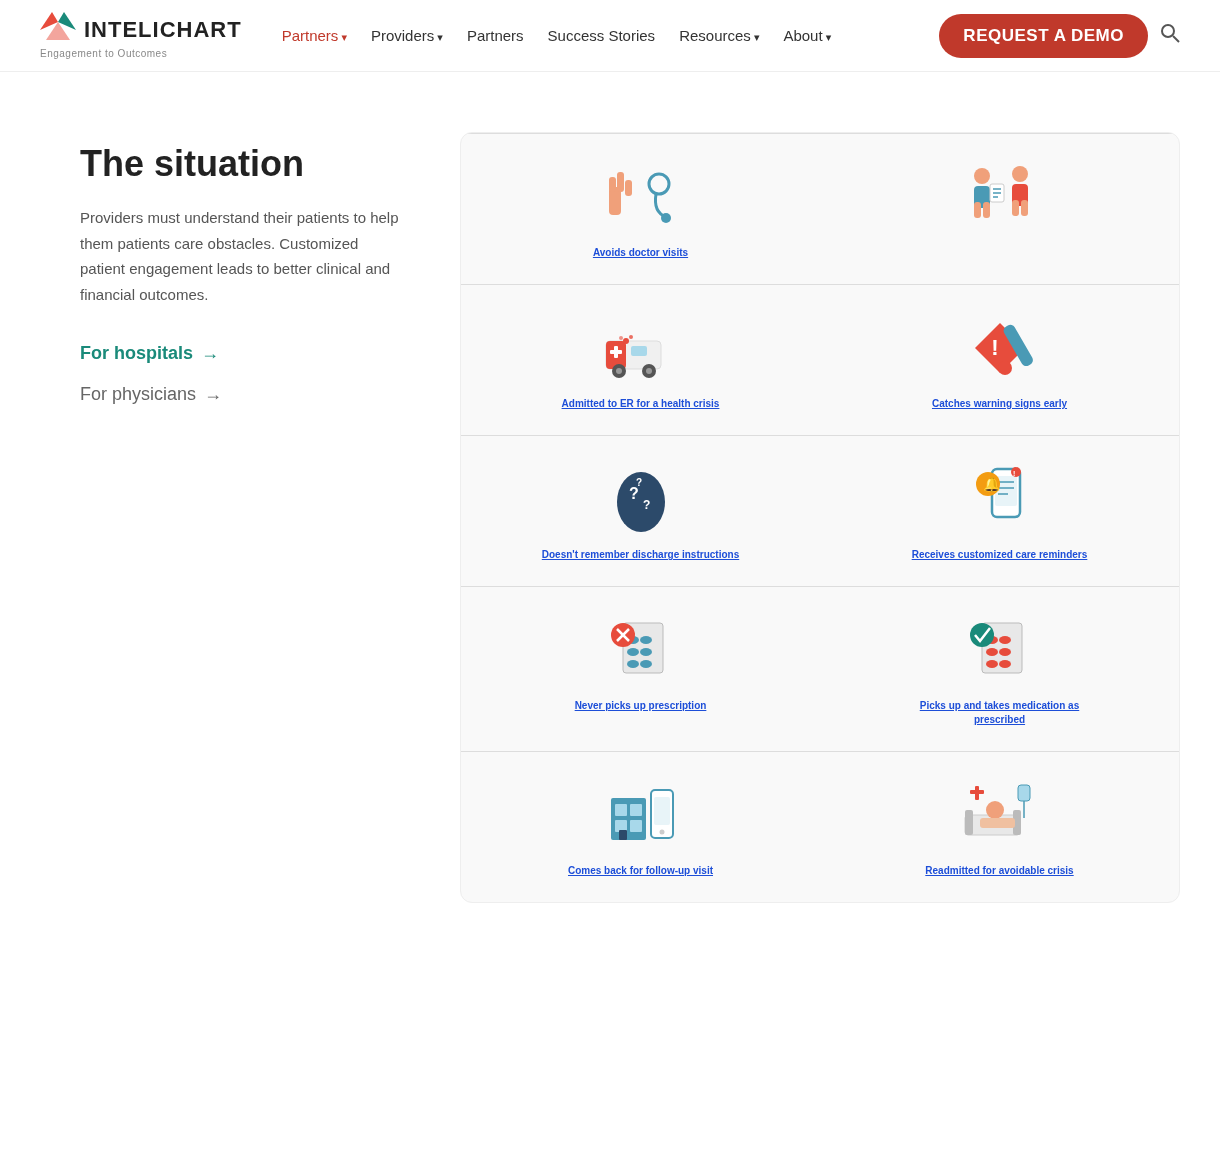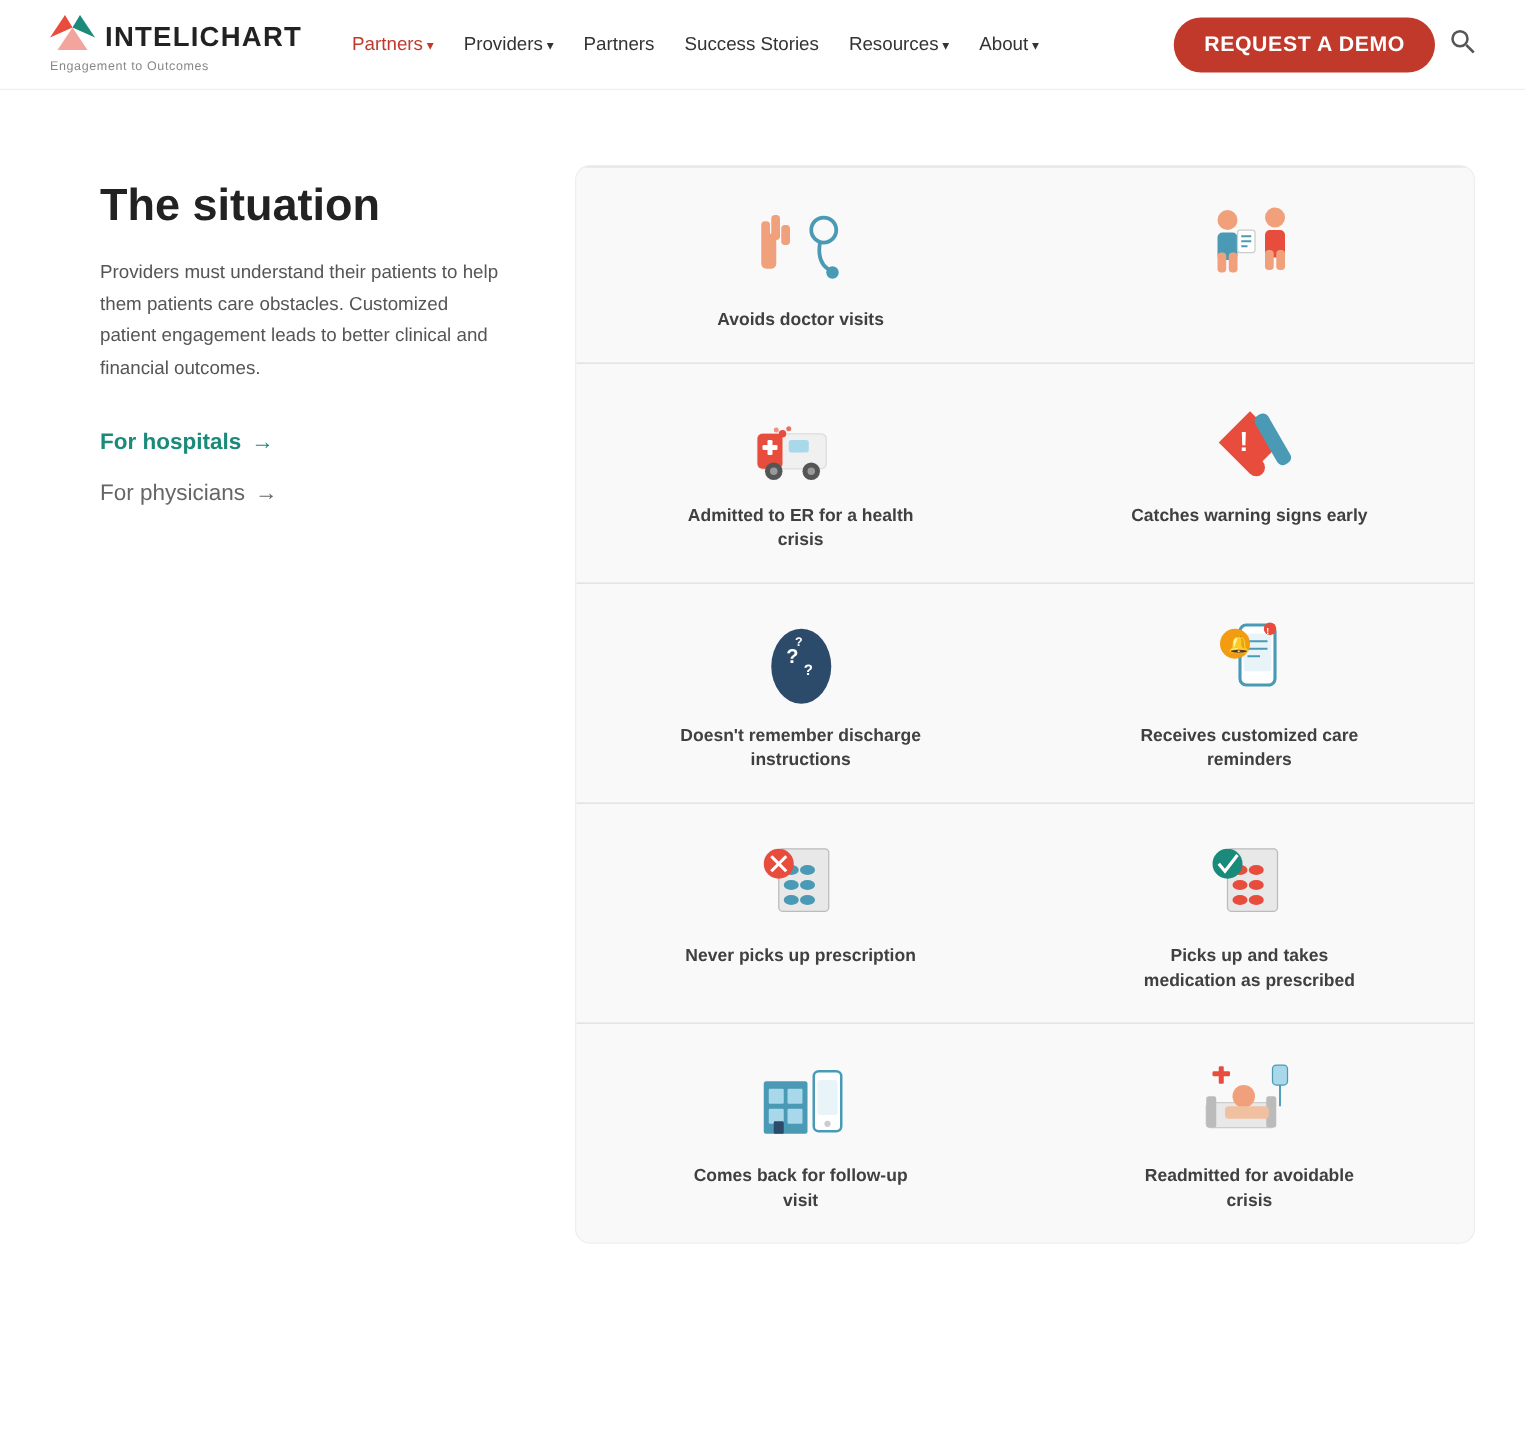--- a/index.html
+++ b/index.html
@@ -166,25 +166,26 @@
     }
     .cell-icon {
       font-size: 56px;
       line-height: 1;
       height: 70px;
       display: flex;
       align-items: center;
       justify-content: center;
     }
     .cell-label {
-      font-size: 14px;
-      color: #404040;
+      font-size: 10px;
+      color: #1d4ed8;
       line-height: 1.4;
       font-weight: 600;
       max-width: 200px;
+      text-decoration: underline;
     }
   </style>
 </head>
 <body>
 
 <nav>
   <div class="logo-area">
     <div style="display:flex;align-items:center;">
 
       <svg class="logo-icon" width="36" height="36" viewBox="0 0 36 36">

